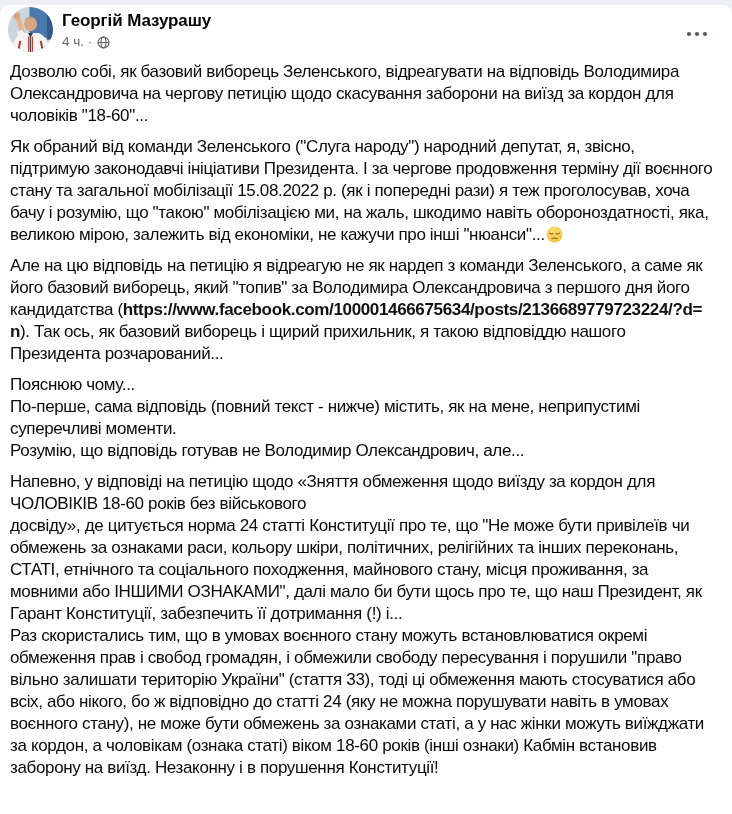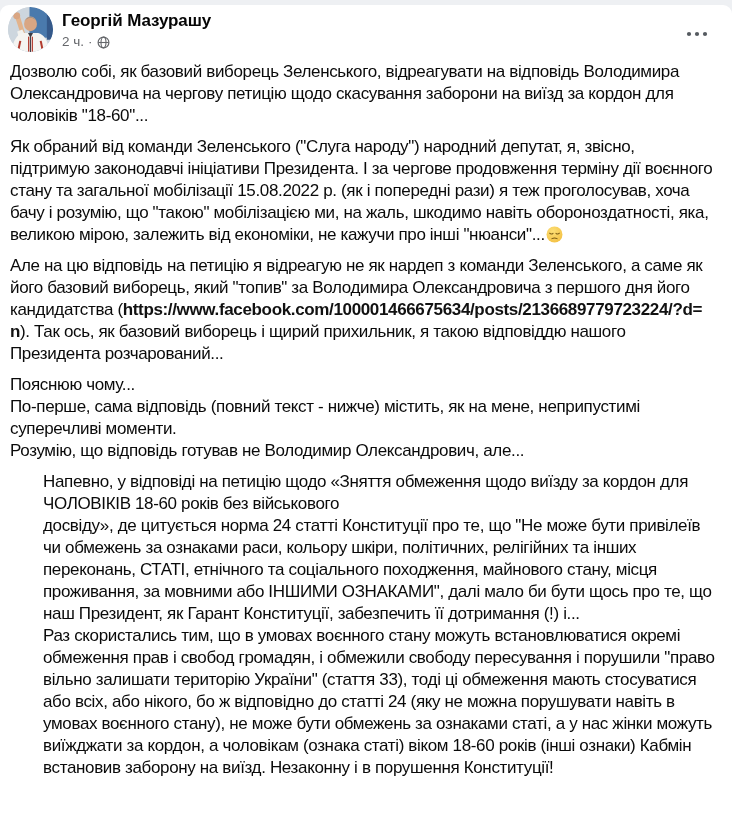--- a/index.html
+++ b/index.html
@@ -65,21 +65,21 @@
   }
   .post-text {
     padding: 9px 14px 0 10px;
     font-size: 17px;
     line-height: 22px;
     letter-spacing: -0.35px;
     color: #0a0a0a;
     white-space: pre-wrap;
   }
   .paragraph { margin: 0 0 9px 0; }
-  .paragraph:last-child { margin-bottom: 0; margin-left: 33px; }
+  .paragraph:last-child { margin-bottom: 0; }
   .post-link {
     color: #111111;
     font-weight: 700;
     text-decoration: none;
     word-break: break-all;
   }
   .emoji {
     display: inline-block;
     width: 17px; height: 17px;
     vertical-align: -3px;
@@ -120,21 +120,21 @@
           <rect x="21.4" y="29" width="1.1" height="15" fill="#41414b"></rect>
           <rect x="10" y="33" width="2" height="11" fill="#b23b2e" transform="rotate(12 11 38)"></rect>
           <rect x="32" y="33" width="2" height="11" fill="#b23b2e" transform="rotate(-12 33 38)"></rect>
         </g>
       </svg>
     </div>
 
     <div class="header-info">
       <div class="author">Георгій Мазурашу</div>
       <div class="meta">
-        <span class="timestamp">2 ч.</span>
+        <span class="timestamp">4 ч.</span>
         <span class="sep">·</span>
         <span class="globe">
           <svg width="13" height="13" viewBox="0 0 13 13" xmlns="http://www.w3.org/2000/svg">
             <circle cx="6.5" cy="6.5" r="5.4" fill="none" stroke="#65676B" stroke-width="1.2"></circle>
             <line x1="1.2" y1="6.5" x2="11.8" y2="6.5" stroke="#65676B" stroke-width="1.1"></line>
             <ellipse cx="6.5" cy="6.5" rx="2.5" ry="5.4" fill="none" stroke="#65676B" stroke-width="1.1"></ellipse>
           </svg>
         </span>
       </div>
     </div>

